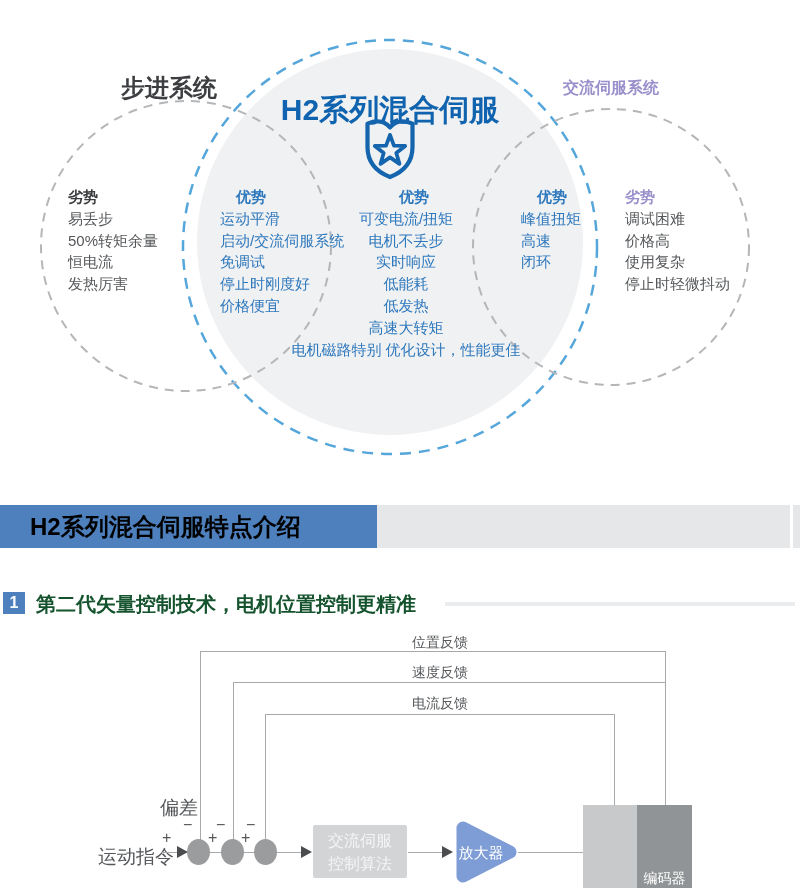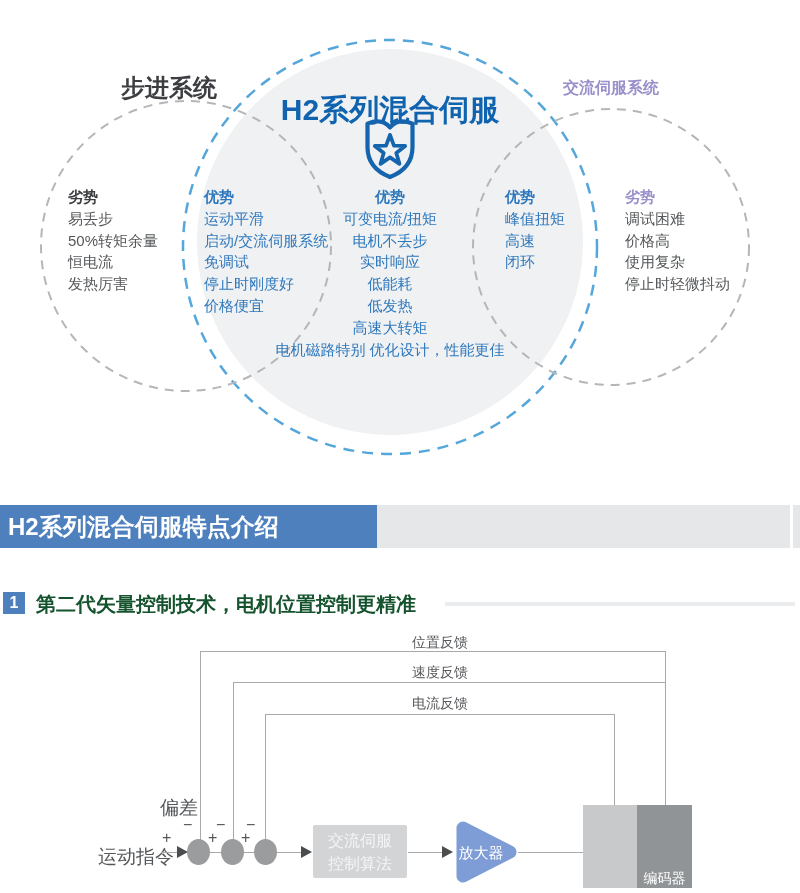--- a/index.html
+++ b/index.html
@@ -8,30 +8,30 @@
   .abs{position:absolute;}
   
   #venn-svg{position:absolute;left:0;top:0;}
   .sys-title{position:absolute;font-weight:bold;white-space:nowrap;}
   #title-left{left:121px;top:72px;font-size:24px;color:#3c3e41;}
   #title-center{left:260px;top:66px;width:260px;text-align:center;font-size:30px;color:#1063ae;margin-top:24px;}
   #title-right{left:563px;top:78px;font-size:16px;color:#998fcb;}
   #shield{position:absolute;left:360px;top:116px;}
   .vcol{position:absolute;top:186px;font-size:15px;line-height:21.8px;color:#55575a;white-space:nowrap;}
   .vcol .hd{font-weight:bold;color:#3b3d40;}
-  .vcol.blue, .vcol.blue .hd{color:#2e78bd;}
+  .vcol.blue, .vcol.blue .hd{color:#2e78bd;margin-left:16px;}
   .vcol .hd.purple{color:#998fcb;}
   #col-left-disadv{left:68px;}
   #col-left-adv{left:204px;}
   #col-center-adv{left:240px;width:300px;text-align:center;}
   #col-right-adv{left:505px;}
   #col-right-disadv{left:625px;}
   
-  #bar-blue{left:0;top:505px;width:377px;height:43px;background:#4d80bd;color:#ffffff;
-            font-size:24px;font-weight:bold;line-height:43px;padding-left:8px;box-sizing:border-box;white-space:nowrap;}
+  #bar-blue{left:0;top:505px;width:377px;height:43px;background:#4d80bd;color:#000000;
+            font-size:24px;font-weight:bold;line-height:43px;padding-left:30px;box-sizing:border-box;white-space:nowrap;}
   #bar-gray{left:377px;top:505px;width:413px;height:43px;background:#e5e7e9;}
   #bar-sliver{left:793px;top:505px;width:7px;height:43px;background:#e5e7e9;}
   
   #feat-badge{left:3px;top:592px;width:22px;height:22px;background:#4d80bd;color:#fff;
               font-size:16px;font-weight:bold;text-align:center;line-height:22px;}
   #feat-title{left:36px;top:591px;font-size:20px;font-weight:bold;color:#14532d;white-space:nowrap;}
   #feat-rule{left:445px;top:602px;width:350px;height:4px;background:#eaecee;}
   
   .dline{position:absolute;background:#a7a9ab;}
   .dlabel{position:absolute;width:116px;left:382px;text-align:center;font-size:14px;color:#55575a;}

